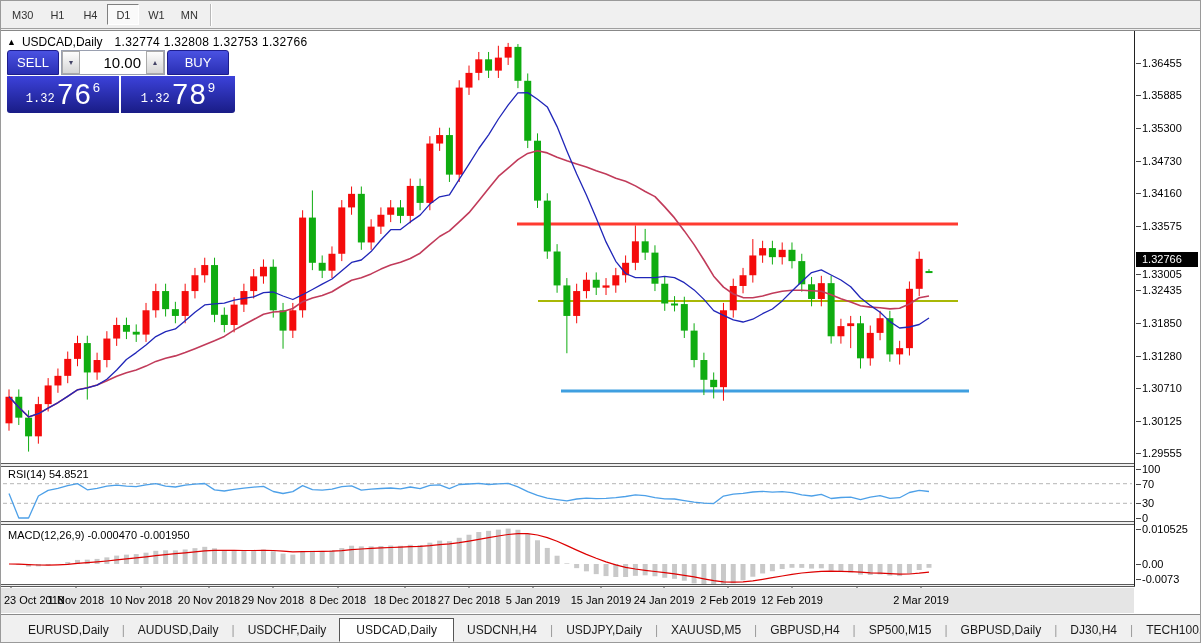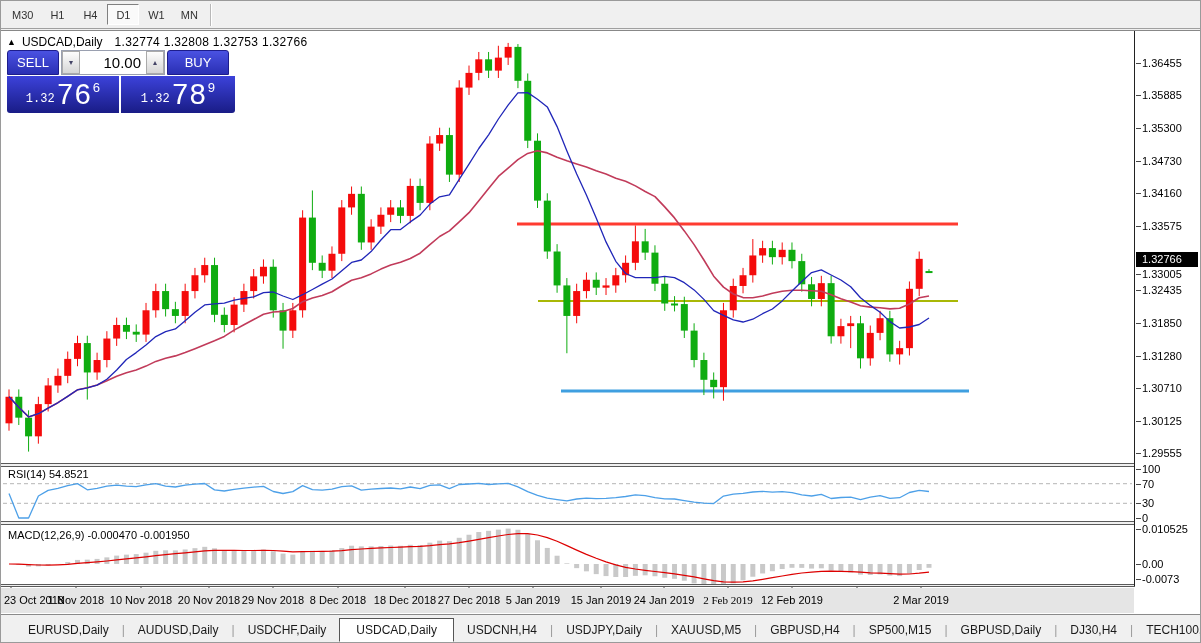--- a/index.html
+++ b/index.html
@@ -492,21 +492,21 @@
     <div class="date-label" style="left: 75px;">1 Nov 2018</div>
     <div class="date-label" style="left: 140px;">10 Nov 2018</div>
     <div class="date-label" style="left: 208px;">20 Nov 2018</div>
     <div class="date-label" style="left: 272px;">29 Nov 2018</div>
     <div class="date-label" style="left: 337px;">8 Dec 2018</div>
     <div class="date-label" style="left: 404px;">18 Dec 2018</div>
     <div class="date-label" style="left: 468px;">27 Dec 2018</div>
     <div class="date-label" style="left: 532px;">5 Jan 2019</div>
     <div class="date-label" style="left: 600px;">15 Jan 2019</div>
     <div class="date-label" style="left: 663px;">24 Jan 2019</div>
-    <div class="date-label" style="left: 727px; font-family: Liberation Serif, serif;">2 Feb 2019</div>
+    <div class="date-label" style="left: 727px;">2 Feb 2019</div>
     <div class="date-label" style="left: 791px;">12 Feb 2019</div>
     <div class="date-label" style="left: 856px; margin-top: 20px;">21 Feb 2019</div>
     <div class="date-label" style="left: 920px;">2 Mar 2019</div>
   </div>
 
 <div class="tab-bar" id="tab-bar">
     <div class="tab">EURUSD,Daily</div>
     <span class="tab-sep">|</span>
     <div class="tab">AUDUSD,Daily</div>
     <span class="tab-sep">|</span>

